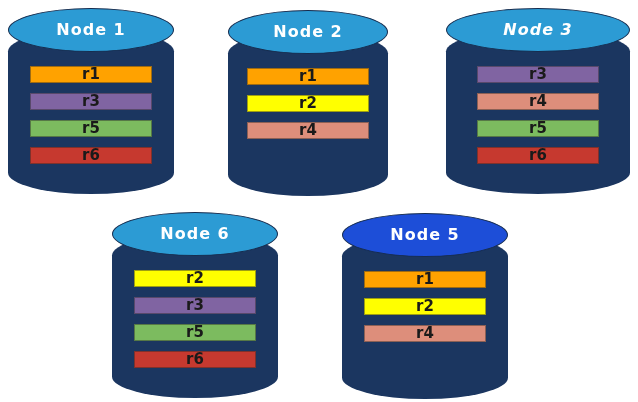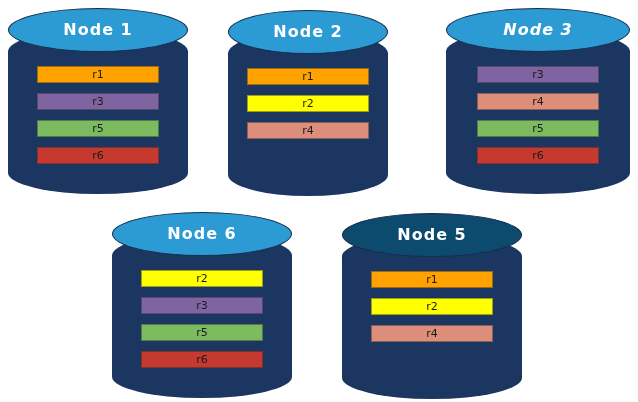--- a/index.html
+++ b/index.html
@@ -10,21 +10,21 @@
   }
   .canvas {
     position: relative;
     width: 638px;
     height: 402px;
     background: #ffffff;
     overflow: hidden;
   }
   .cyl {
     position: absolute;
-    width: 180px;
+    width: 166px;
     height: 186px;
   }
   #n1 { left: 8px;   top: 8px; }
   #n2 { left: 228px; top: 10px; width: 160px; }
   #n3 { left: 446px; top: 8px;  width: 184px; }
   #n4 { left: 112px; top: 212px; }
   #n5 { left: 342px; top: 213px; }
   .cyl-body {
     position: absolute;
     left: 0; right: 0;
@@ -62,22 +62,22 @@
     flex-direction: column;
     gap: 10px;
   }
   .bar {
     height: 15px;
     border: 1px solid rgba(40, 40, 40, 0.45);
     box-sizing: content-box;
     display: flex;
     align-items: center;
     justify-content: center;
-    font-size: 11px;
-    font-weight: 400;
+    font-size: 15px;
+    font-weight: 700;
     color: #1a1a1a;
     line-height: 1;
   }
 </style>
 </head>
 <body>
 
 <div class="canvas">
 
   <div class="cyl" id="n1">
@@ -126,21 +126,21 @@
     <div class="bars">
       <div class="bar" style="background: rgb(255, 255, 0);">r2</div>
       <div class="bar" style="background: rgb(128, 100, 162);">r3</div>
       <div class="bar" style="background: rgb(124, 187, 95);">r5</div>
       <div class="bar" style="background: rgb(198, 57, 47);">r6</div>
     </div>
   </div>
 
   <div class="cyl" id="n5">
     <div class="cyl-body" style="background: rgb(27, 54, 96);"></div>
-    <div class="cyl-top" style="background: #0c4a6e;">
+    <div class="cyl-top" style="background: #1d4ed8;">
       <span class="node-label">Node 5</span>
     </div>
     <div class="bars">
       <div class="bar" style="background: rgb(255, 162, 0);">r1</div>
       <div class="bar" style="background: rgb(255, 255, 0);">r2</div>
       <div class="bar" style="background: rgb(221, 142, 123);">r4</div>
     </div>
   </div>
 
 </div>

